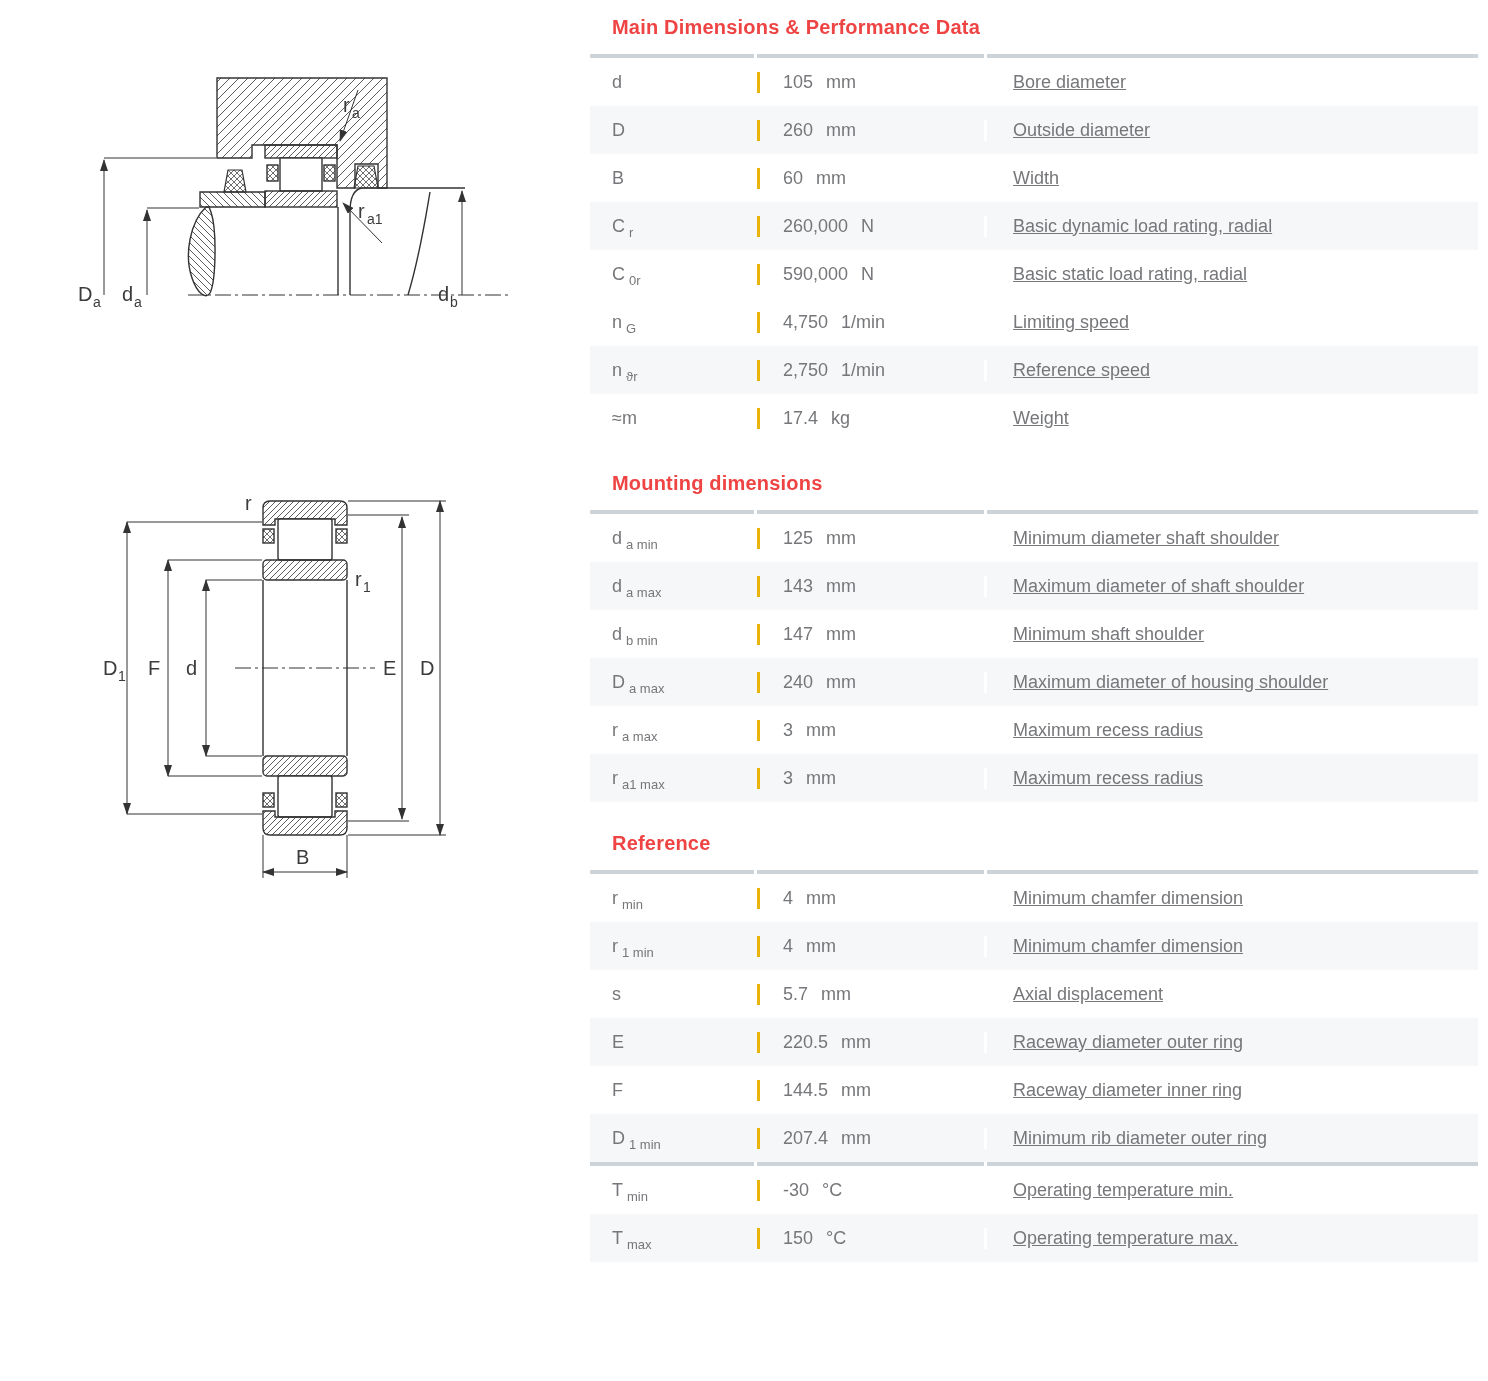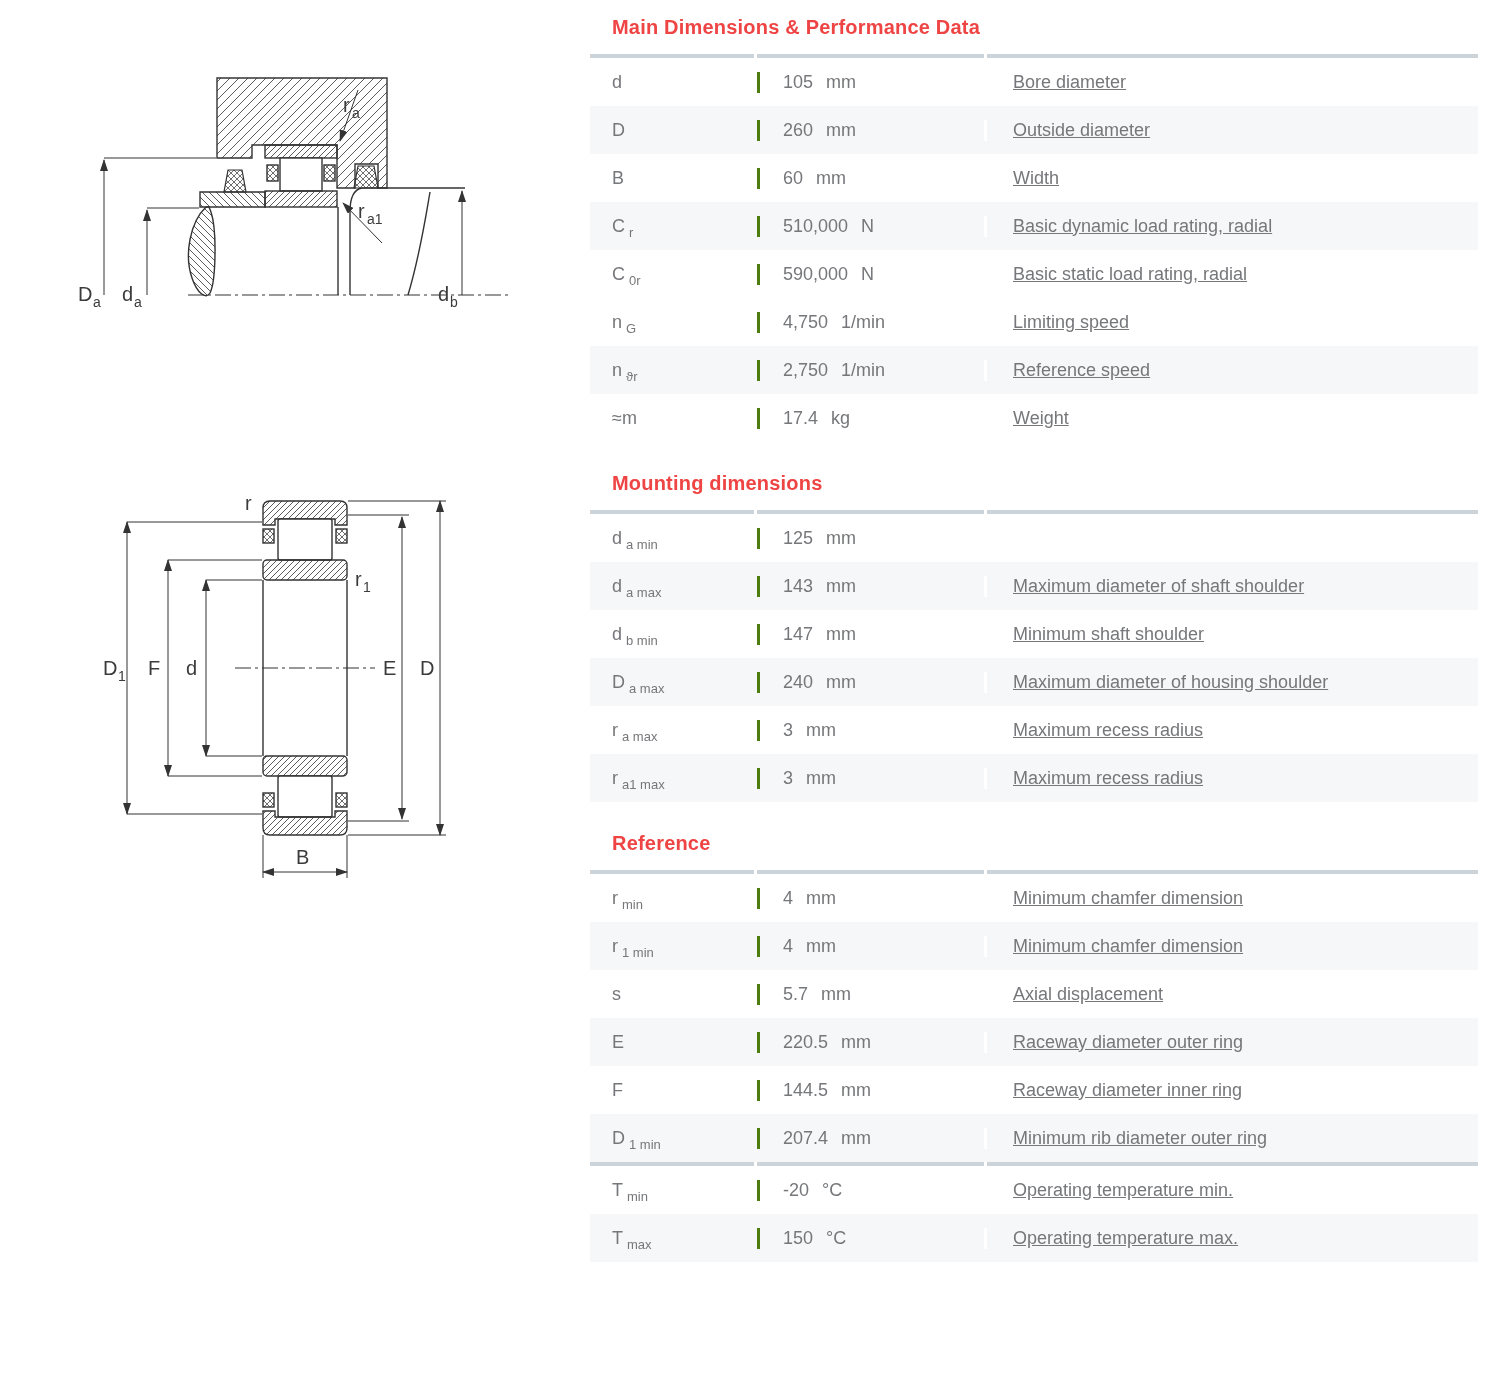--- a/index.html
+++ b/index.html
@@ -27,21 +27,21 @@
       #cdd4d9 0,#cdd4d9 164px,
       #ffffff 164px,#ffffff 167px,
       #cdd4d9 167px,#cdd4d9 394px,
       #ffffff 394px,#ffffff 397px,
       #cdd4d9 397px,#cdd4d9 100%);
   }
   .spec-row{display:flex;height:48px;align-items:center;font-size:18px;color:#76777a;background:#fff;}
   .spec-row.alt{background:#f6f7f8;}
   .col{box-sizing:border-box;white-space:nowrap;}
   .col.sym{width:167px;padding-left:22px;}
-  .col.val{width:227px;padding-left:23px;border-left:3px solid #4d7c0f;}
+  .col.val{width:227px;padding-left:23px;border-left:3px solid #eab308;}
   .col.desc{flex:1;padding-left:26px;border-left:3px solid #fff;text-decoration:underline;}
   .sym-sub{font-size:13px;position:relative;top:5px;margin-left:4px;}
   .unit{margin-left:13px;}
 </style>
 </head>
 <body>
 
 <div class="page">
 
   <svg id="drawing-top" class="drawing" width="460" height="265" viewBox="0 0 460 265">
@@ -180,21 +180,21 @@
           <div class="col val"><span class="val-num">260</span><span class="unit">mm</span></div>
           <div class="col desc">Outside diameter</div>
         </div>
         <div class="spec-row">
           <div class="col sym"><span class="sym-main">B</span></div>
           <div class="col val"><span class="val-num">60</span><span class="unit">mm</span></div>
           <div class="col desc">Width</div>
         </div>
         <div class="spec-row alt">
           <div class="col sym"><span class="sym-main">C</span><span class="sym-sub">r</span></div>
-          <div class="col val"><span class="val-num">510,000</span><span class="unit">N</span></div>
+          <div class="col val"><span class="val-num">260,000</span><span class="unit">N</span></div>
           <div class="col desc">Basic dynamic load rating, radial</div>
         </div>
         <div class="spec-row">
           <div class="col sym"><span class="sym-main">C</span><span class="sym-sub">0r</span></div>
           <div class="col val"><span class="val-num">590,000</span><span class="unit">N</span></div>
           <div class="col desc">Basic static load rating, radial</div>
         </div>
         <div class="spec-row">
           <div class="col sym"><span class="sym-main">n</span><span class="sym-sub">G</span></div>
           <div class="col val"><span class="val-num">4,750</span><span class="unit">1/min</span></div>
@@ -210,20 +210,21 @@
           <div class="col val"><span class="val-num">17.4</span><span class="unit">kg</span></div>
           <div class="col desc">Weight</div>
         </div>
       </div>
       <div class="spec-section">
         <div class="sec-title">Mounting dimensions</div>
         <div class="sec-rule"></div>
         <div class="spec-row">
           <div class="col sym"><span class="sym-main">d</span><span class="sym-sub">a min</span></div>
           <div class="col val"><span class="val-num">125</span><span class="unit">mm</span></div>
+          <div class="col desc">Minimum diameter shaft shoulder</div>
         </div>
         <div class="spec-row alt">
           <div class="col sym"><span class="sym-main">d</span><span class="sym-sub">a max</span></div>
           <div class="col val"><span class="val-num">143</span><span class="unit">mm</span></div>
           <div class="col desc">Maximum diameter of shaft shoulder</div>
         </div>
         <div class="spec-row">
           <div class="col sym"><span class="sym-main">d</span><span class="sym-sub">b min</span></div>
           <div class="col val"><span class="val-num">147</span><span class="unit">mm</span></div>
           <div class="col desc">Minimum shaft shoulder</div>
@@ -275,21 +276,21 @@
         <div class="spec-row alt">
           <div class="col sym"><span class="sym-main">D</span><span class="sym-sub">1 min</span></div>
           <div class="col val"><span class="val-num">207.4</span><span class="unit">mm</span></div>
           <div class="col desc">Minimum rib diameter outer ring</div>
         </div>
       </div>
       <div class="spec-section">
         <div class="sec-rule"></div>
         <div class="spec-row">
           <div class="col sym"><span class="sym-main">T</span><span class="sym-sub">min</span></div>
-          <div class="col val"><span class="val-num">-20</span><span class="unit">°C</span></div>
+          <div class="col val"><span class="val-num">-30</span><span class="unit">°C</span></div>
           <div class="col desc">Operating temperature min.</div>
         </div>
         <div class="spec-row alt">
           <div class="col sym"><span class="sym-main">T</span><span class="sym-sub">max</span></div>
           <div class="col val"><span class="val-num">150</span><span class="unit">°C</span></div>
           <div class="col desc">Operating temperature max.</div>
         </div>
       </div>
     </div>
 

